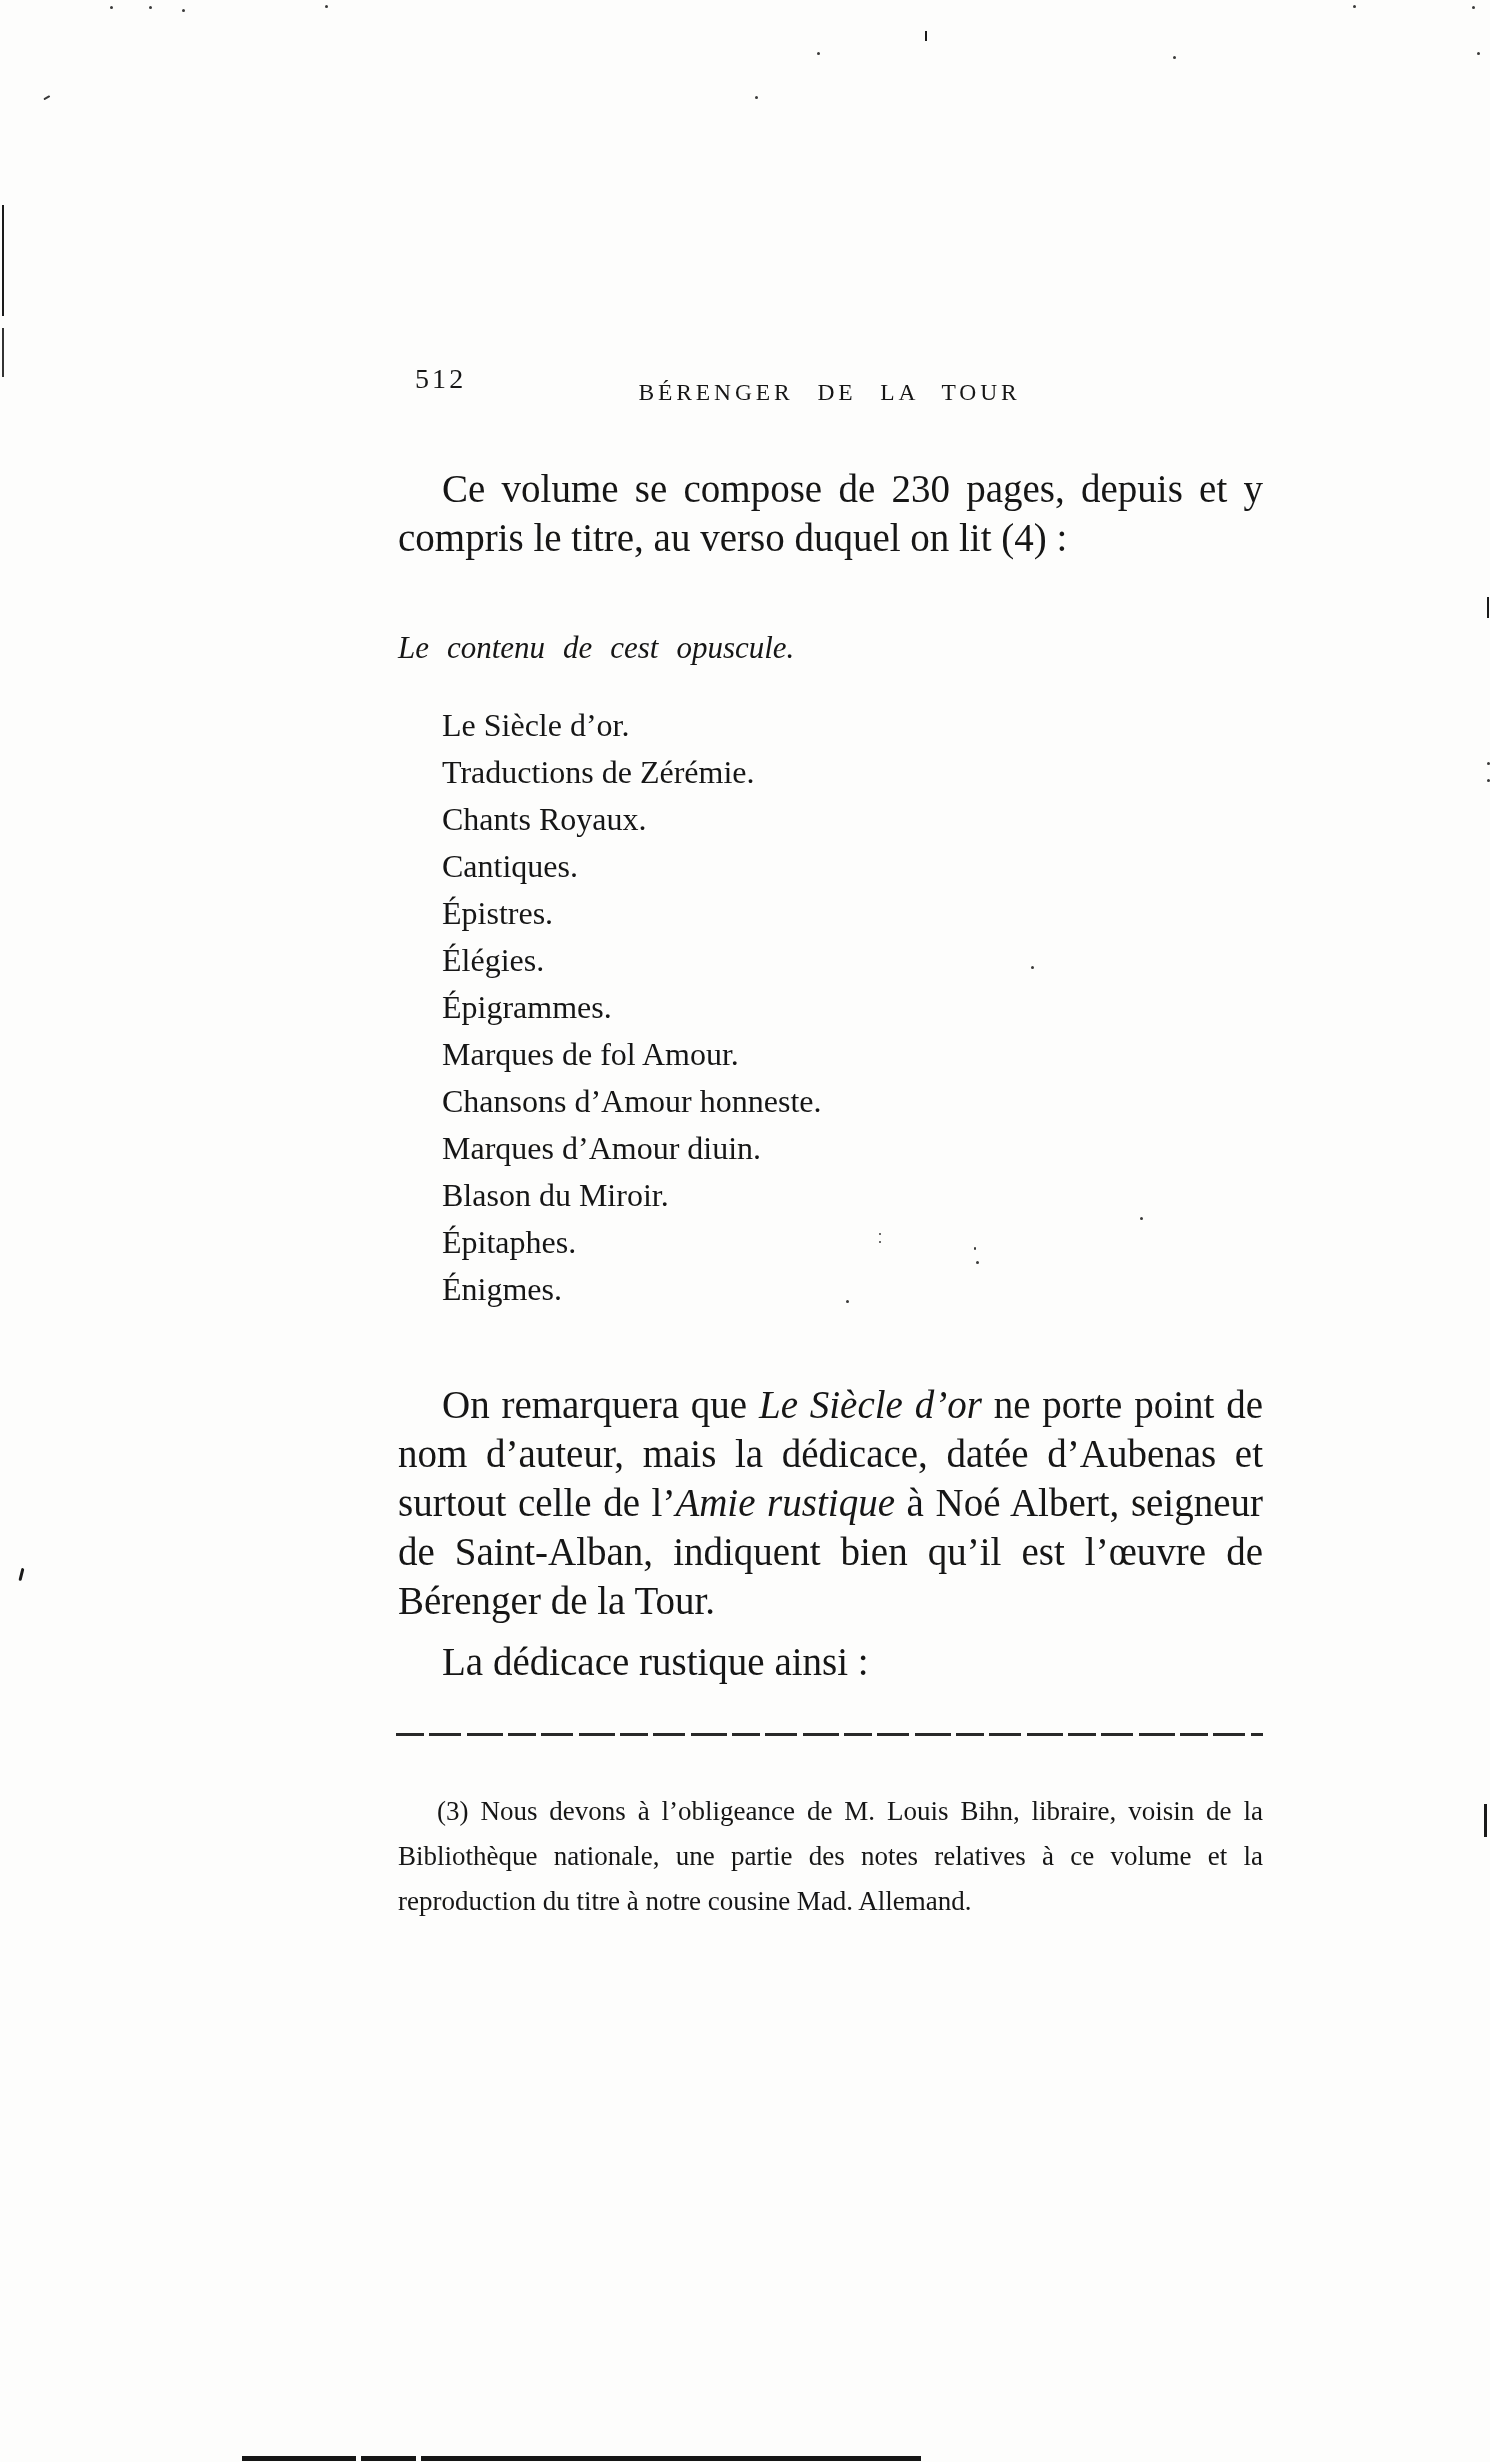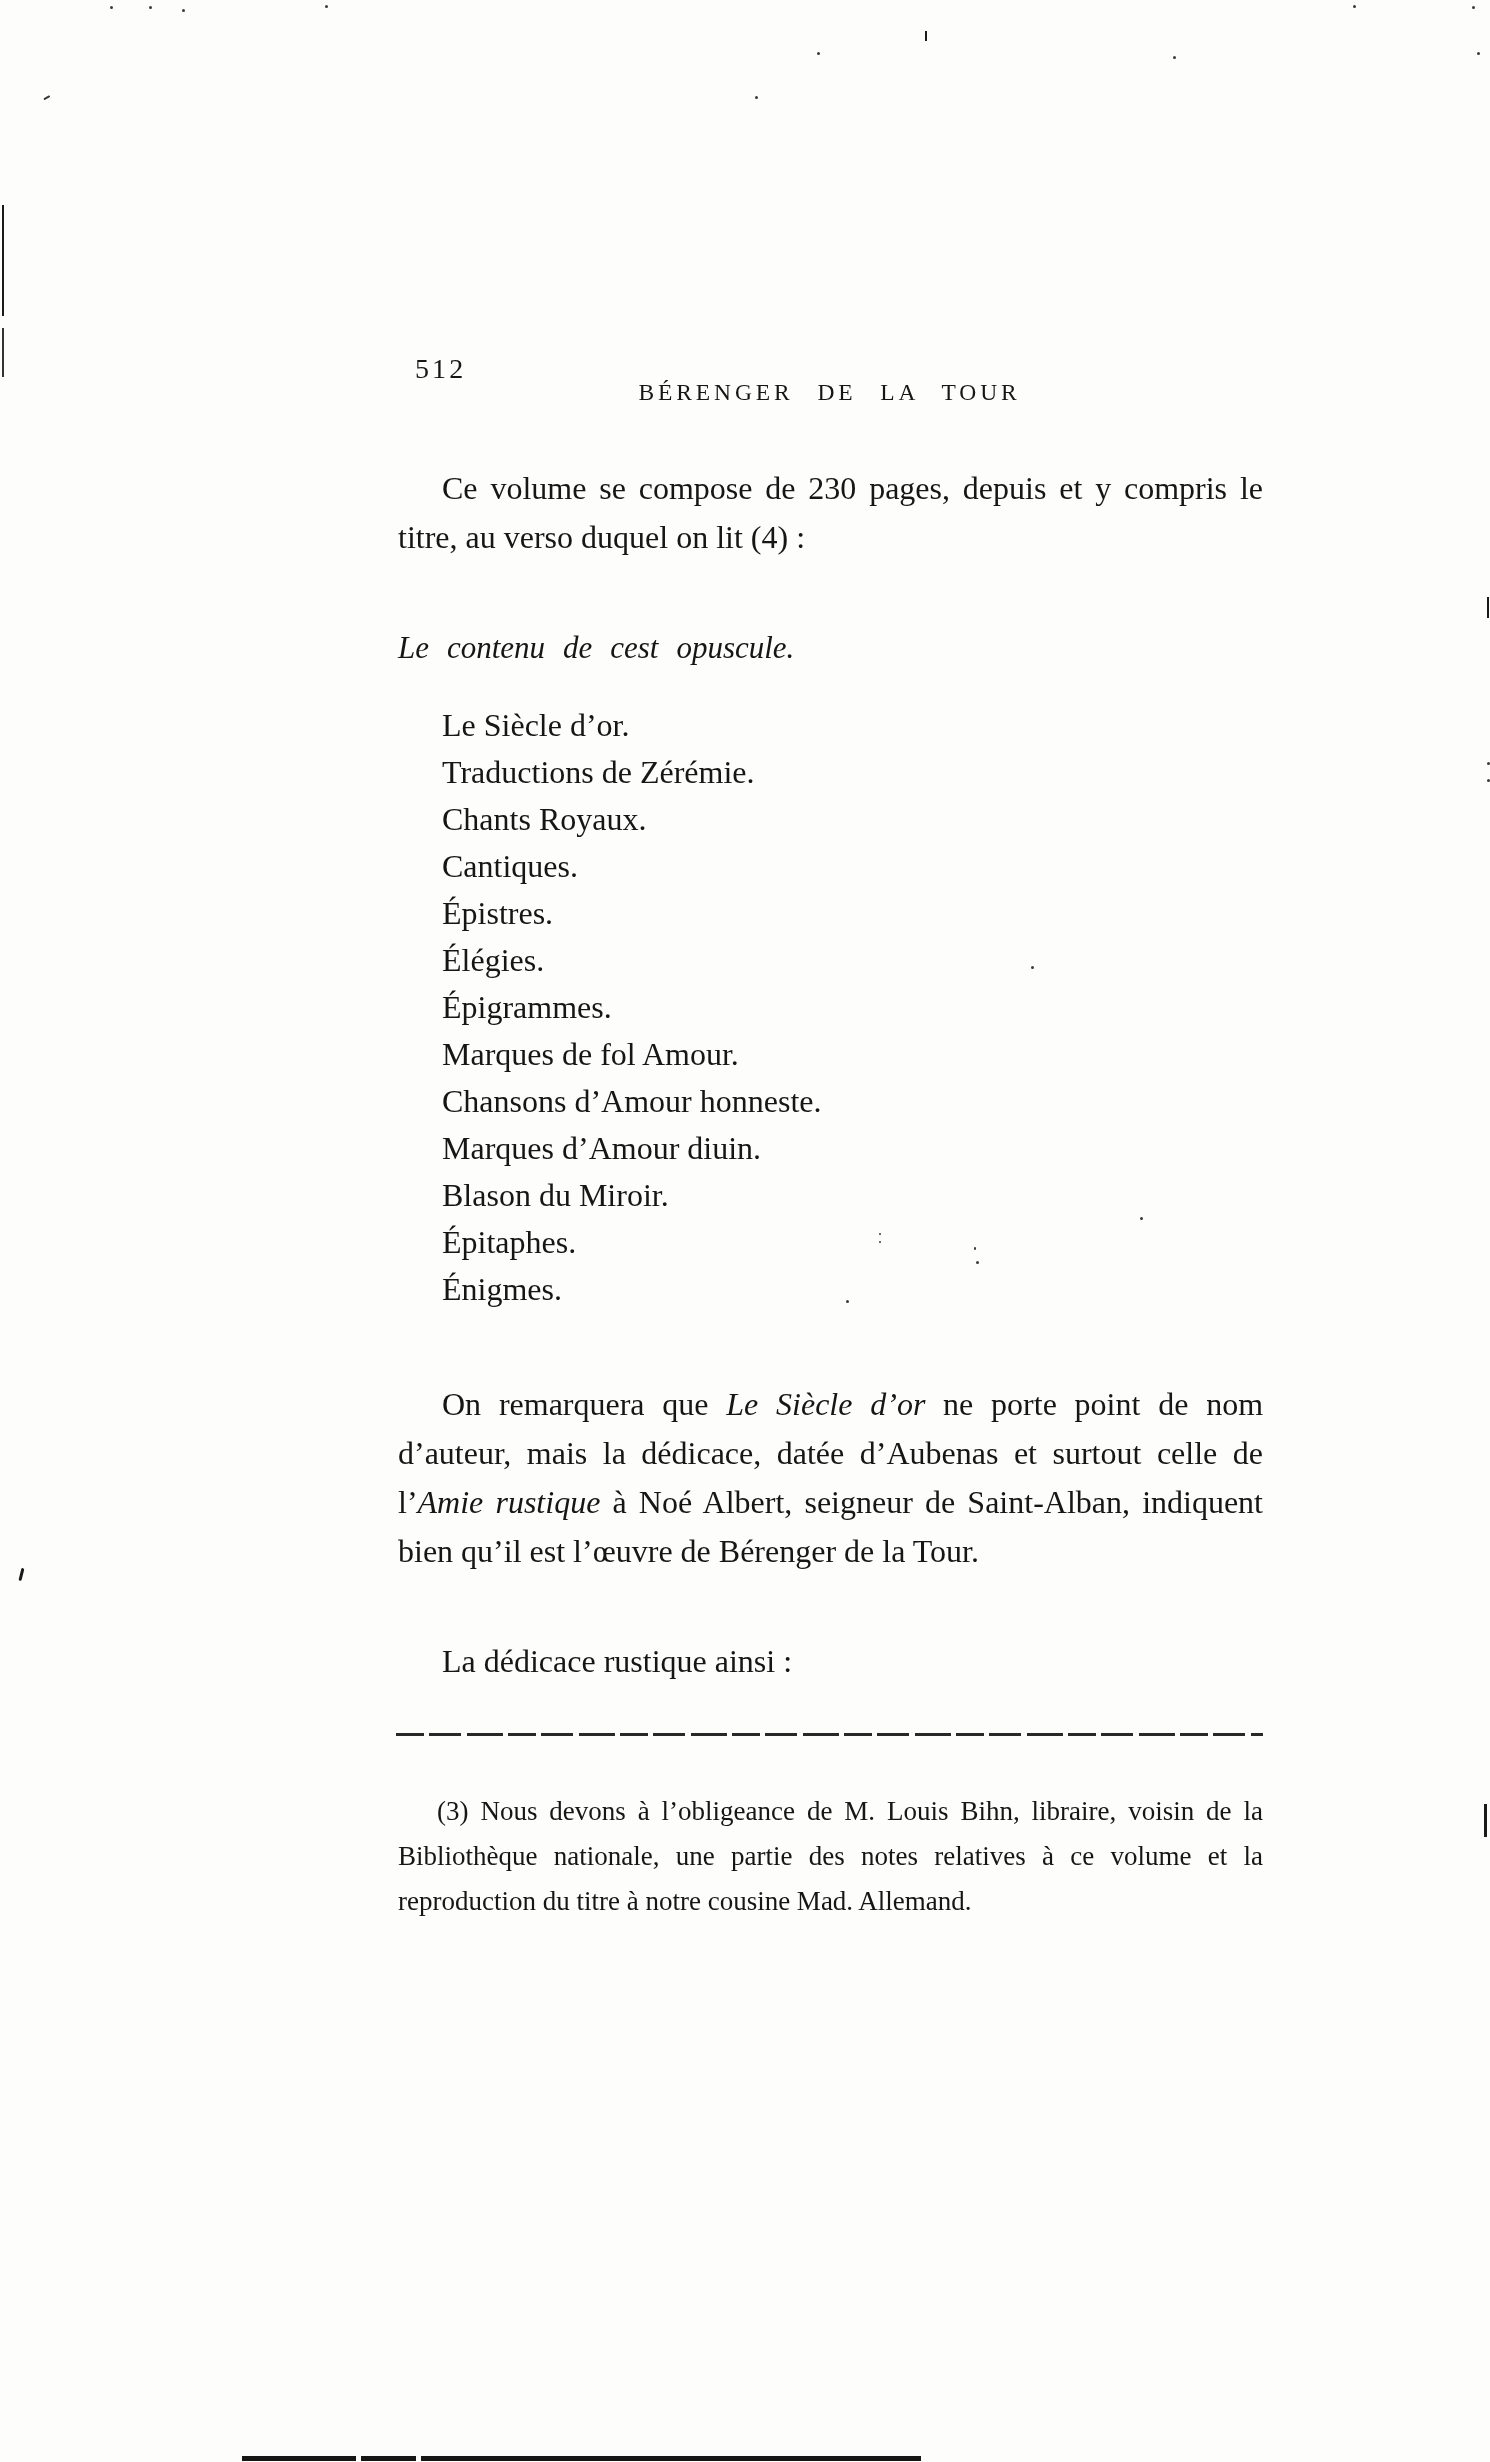--- a/index.html
+++ b/index.html
@@ -12,36 +12,36 @@
     width: 1491px;
     height: 2462px;
     background: var(--paper);
     font-family: "Liberation Serif", "DejaVu Serif", serif;
     color: var(--ink);
     overflow: hidden;
   }
   .abs { position: absolute; }
 
   .page-number {
-    left: 415px; top: 353px;
+    left: 415px; top: 363px;
     font-size: 28px;
     letter-spacing: 3.1px;
   }
   .running-header {
     left: 398px; top: 379px; width: 863px;
     text-align: center;
     font-size: 23.5px;
     letter-spacing: 3.9px;
     word-spacing: 14px;
   }
 
   .para {
     left: 398px; width: 865px;
     margin: 0;
-    font-size: 32px;
+    font-size: 39px;
     line-height: 49px;
     text-align: justify;
     text-indent: 44px;
   }
   #para-intro { top: 464px; }
   #para-attribution { top: 1380px; }
   #para-dedicace { top: 1637px; text-align: left; }
 
   .section-title {
     left: 398px; top: 630px; width: 863px;

